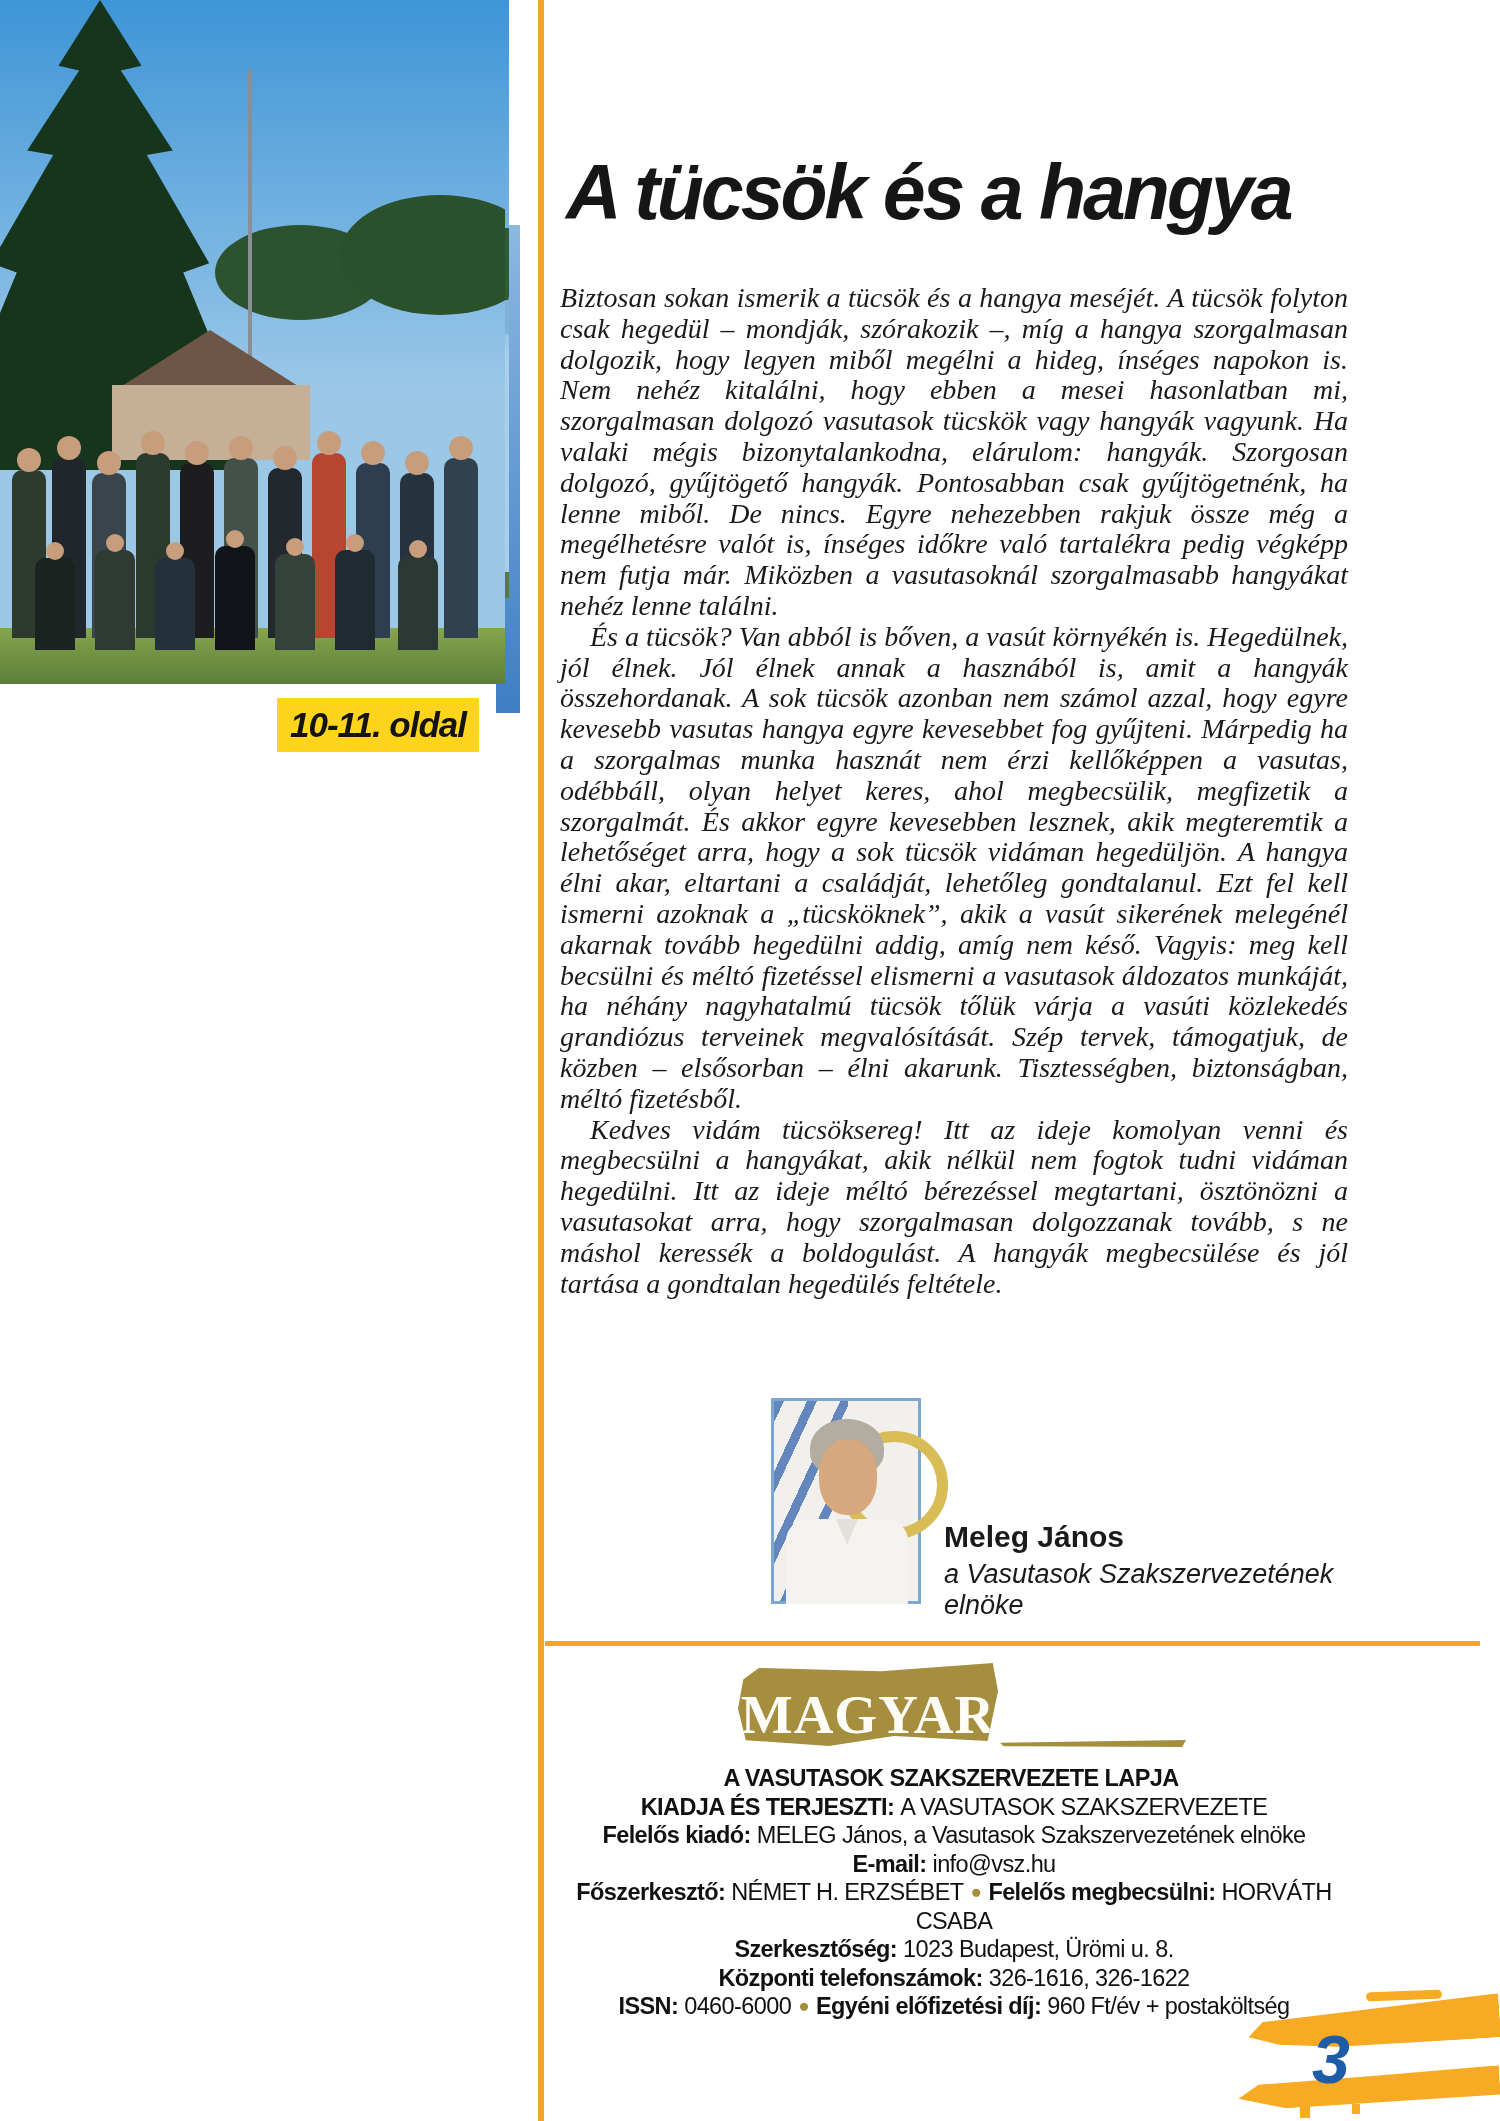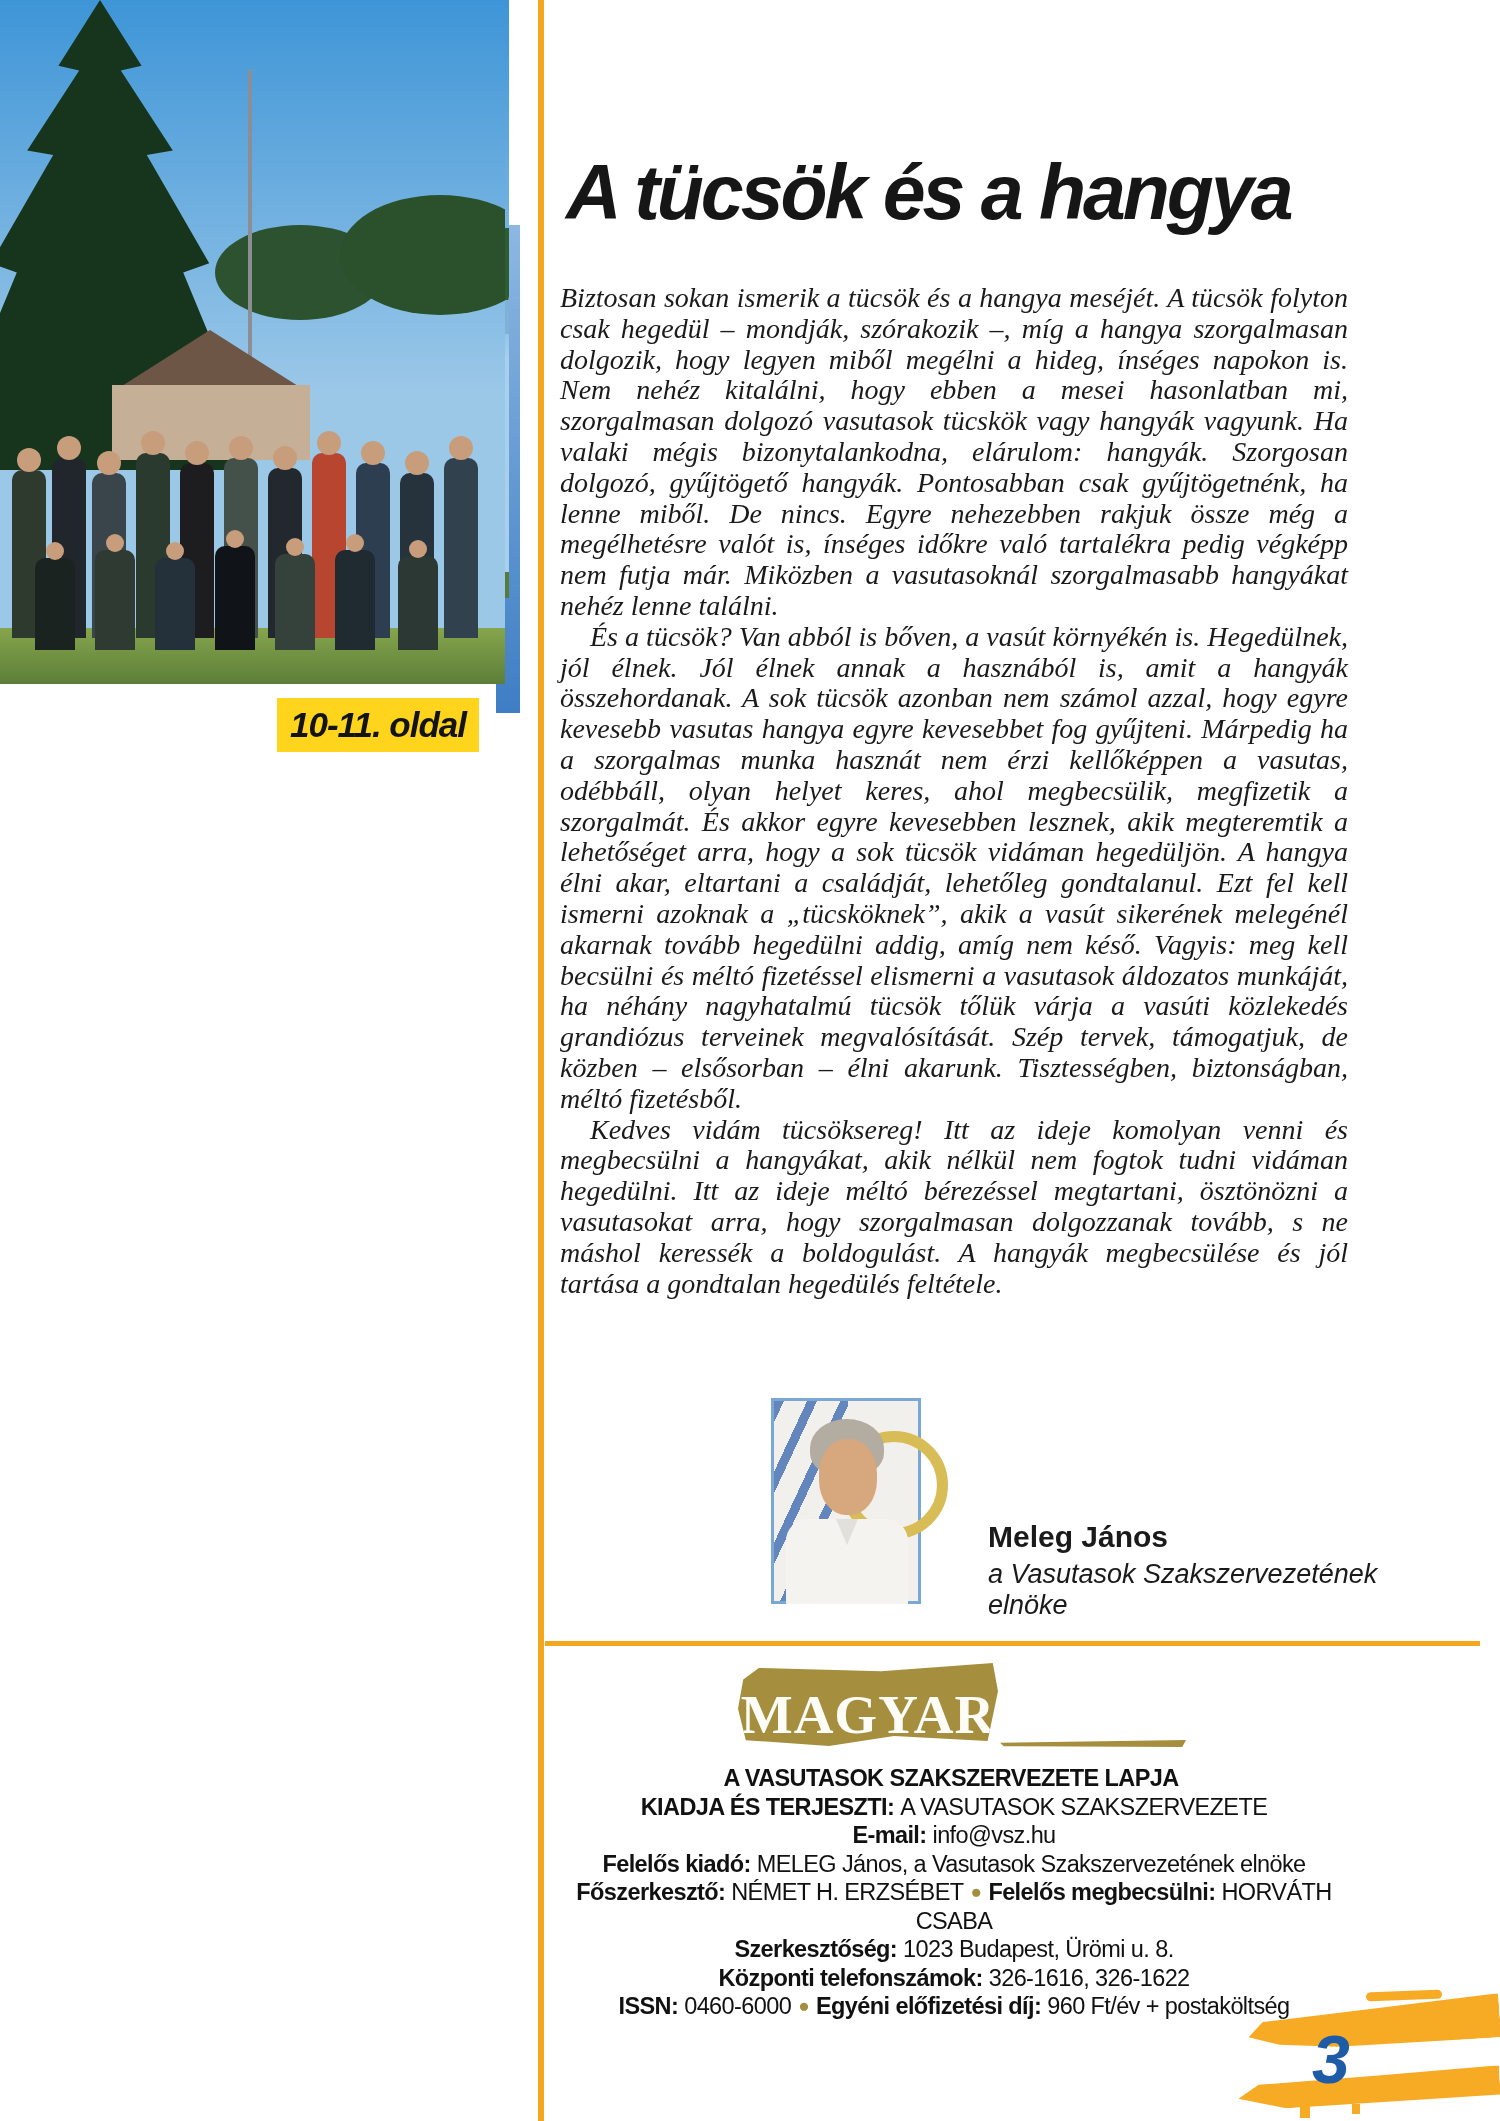--- a/index.html
+++ b/index.html
@@ -41,21 +41,21 @@
 
   
   .author-photo{left:771px;top:1398px;width:150px;height:206px;background:#f2f0ec;border:3px solid #7aa7d4;box-sizing:border-box;}
   .ap-stripes{left:0;top:0;width:74px;height:200px;
     background:repeating-linear-gradient(115deg,#3f6cb0 0 9px,rgba(0,0,0,0) 9px 30px);opacity:.8;}
   .ap-gold{right:-30px;top:30px;width:86px;height:86px;border:11px solid #d8bc55;border-radius:50%;background:transparent;}
   .ap-hair{left:36px;top:18px;width:74px;height:58px;background:#b3aca1;border-radius:50% 50% 42% 42%;}
   .ap-face{left:45px;top:38px;width:58px;height:76px;background:#d7a87d;border-radius:46%;}
   .ap-shirt{left:12px;top:118px;width:122px;height:85px;background:#f4f3f0;border-radius:22px 22px 0 0;}
   .ap-collar{left:62px;top:118px;width:22px;height:26px;background:#e2e0da;clip-path:polygon(0 0,100% 0,50% 100%);}
-  .author-block{left:988px;top:1520px;width:392px;color:#1a1a1a;}
+  .author-block{left:944px;top:1520px;width:392px;color:#1a1a1a;}
   .author-name{font:bold 30px "Liberation Sans",sans-serif;margin-bottom:5px;}
   .author-role{font:italic 27px "Liberation Sans",sans-serif;}
 
   
   .logo-brush{left:738px;top:1663px;width:260px;height:83px;background:#a58f3e;
     clip-path:polygon(2% 20%,8% 6%,55% 10%,98% 0%,100% 34%,96% 94%,60% 88%,35% 100%,3% 93%,0% 55%);
     display:flex;align-items:flex-end;justify-content:center;}
   .logo-magyar{font:bold 55px "Liberation Serif",serif;color:#fdfcf7;letter-spacing:1px;}
   .logo-vasutas{left:1004px;top:1668px;font:bold 63px "Liberation Serif",serif;color:#1e5ca8;letter-spacing:-1px;}
   .logo-streak{left:1000px;top:1740px;width:186px;height:7px;background:#a58f3e;
@@ -191,22 +191,22 @@
   </div>
 
   <div class="abs logo-brush">
     <span class="logo-magyar">MAGYAR</span>
   </div>
   <div class="abs logo-streak"></div>
 
   <div class="abs imprint">
     <div><b>A VASUTASOK SZAKSZERVEZETE LAPJA</b></div>
     <div><b>KIADJA ÉS TERJESZTI:</b><span>A VASUTASOK SZAKSZERVEZETE</span></div>
+    <div><b>Felelős kiadó:</b><span>MELEG János, a Vasutasok Szakszervezetének elnöke</span></div>
     <div><b>E-mail:</b><span>info@vsz.hu</span></div>
-    <div><b>Felelős kiadó:</b><span>MELEG János, a Vasutasok Szakszervezetének elnöke</span></div>
     <div><b>Főszerkesztő:</b><span>NÉMET H. ERZSÉBET</span><span class="gold-dot">●</span><b>Felelős megbecsülni:</b><span>HORVÁTH CSABA</span></div>
     <div><b>Szerkesztőség:</b><span>1023 Budapest, Ürömi u. 8.</span></div>
     <div><b>Központi telefonszámok:</b><span>326-1616, 326-1622</span></div>
     <div><b>ISSN:</b><span>0460-6000</span><span class="gold-dot">●</span><b>Egyéni előfizetési díj:</b><span>960 Ft/év + postaköltség</span></div>
   </div>
 
   <div class="stroke s0"></div>
   <div class="stroke s1"></div>
   <div class="stroke s2"></div>
   <div class="stroke s3"></div>

